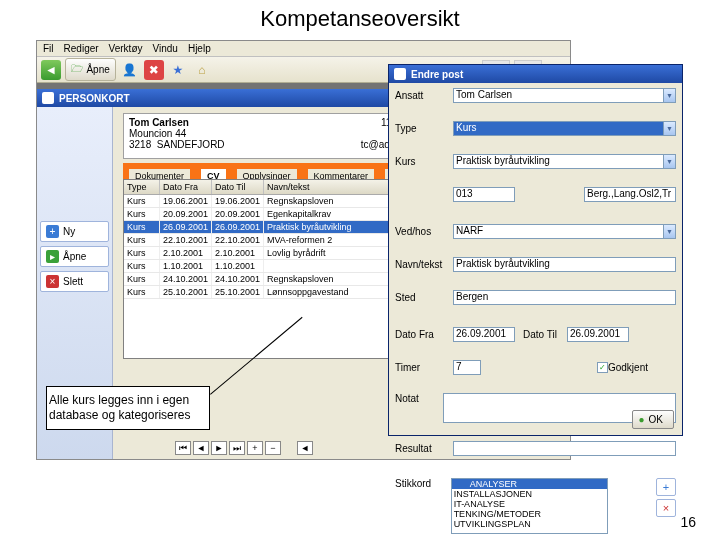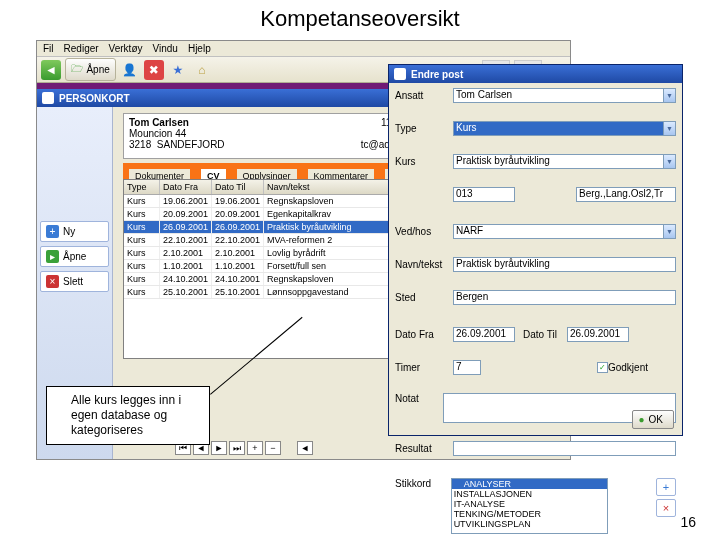--- a/index.html
+++ b/index.html
@@ -1,18 +1,18 @@
 <!DOCTYPE html>
 <html><head>
 <meta charset="utf-8">
 <style>
   * { box-sizing: border-box; margin: 0; padding: 0; font-family: Tahoma, Arial, sans-serif; }
   body { width: 720px; height: 540px; background: #fff; position: relative; overflow: hidden; }
   .slide-title { text-align: center; font-size: 22px; color: #000; padding: 6px 0 4px; font-weight: normal; }
-  .app { position: absolute; top: 40px; left: 36px; width: 535px; height: 420px; background: #701a75; border: 1px solid #8a8a8a; }
+  .app { position: absolute; top: 40px; left: 36px; width: 535px; height: 420px; background: #737373; border: 1px solid #8a8a8a; }
   .menubar { font-size: 10px; background: #ece9d8; padding: 2px 6px; display: flex; gap: 10px; border-bottom: 1px solid #c0c0c0; }
   .menubar span { cursor: default; }
   .toolbar { height: 26px; background: linear-gradient(#f5f3e9,#e6e2cd); border-bottom: 1px solid #b0ad94; display: flex; align-items: center; padding: 0 4px; gap: 4px; }
   .tb-ico { width: 20px; height: 20px; border-radius: 3px; display: inline-flex; align-items: center; justify-content: center; font-size: 12px; }
   .tb-btn { display: inline-flex; align-items: center; gap: 3px; font-size: 10px; padding: 2px 5px; background: linear-gradient(#fefefe,#dedacb); border: 1px solid #b6b29a; border-radius: 3px; }
   .personkort-hdr { position: absolute; top: 48px; left: 0; right: 0; height: 18px; background: linear-gradient(#3a6fd6,#1f49a4); color: #fff; font-size: 10px; font-weight: bold; padding: 2px 5px; display: flex; align-items: center; gap: 5px; }
   .pk-ico { width: 12px; height: 12px; background: #fff; border-radius: 2px; display: inline-block; }
   .body-area { position: absolute; top: 66px; left: 0; right: 0; bottom: 0; background: #ece9d8; }
   .sidebar { position: absolute; left: 0; top: 0; width: 76px; bottom: 0; background: linear-gradient(#e8eefb,#cdd9ee); border-right: 1px solid #a9b5d0; padding-top: 110px; }
   .side-item { display: flex; align-items: center; gap: 4px; font-size: 10px; padding: 3px 5px; margin: 4px 3px; background: #fff; border: 1px solid #9fb4dc; border-radius: 2px; }
@@ -38,26 +38,26 @@
   .dlg-body { padding: 5px 6px; font-size: 10px; }
   .fldrow { display: flex; align-items: center; margin-bottom: 18px; gap: 0; }
   .lbl { width: 58px; font-size: 10px; }
   .inp { flex: 1; height: 15px; background: #fff; border: 1px solid #7f9db9; font-size: 10px; padding: 0 2px; }
   .inp.short { flex: none; width: 62px; }
   .inp.tiny { flex: none; width: 28px; }
   .dd { width: 12px; height: 15px; background: linear-gradient(#dbeaff,#a8c6f0); border: 1px solid #7f9db9; border-left: none; display: inline-flex; align-items: center; justify-content: center; font-size: 7px; color: #4a6a9c; }
   .ta { width: 100%; height: 30px; background: #fff; border: 1px solid #7f9db9; font-size: 9px; padding: 1px 2px; }
   .chk { width: 11px; height: 11px; border: 1px solid #7f9db9; background: #fff; display: inline-flex; align-items: center; justify-content: center; font-size: 8px; color: #21a121; }
   .listbox { width: 164px; height: 56px; background: #fff; border: 1px solid #7f9db9; font-size: 9px; overflow: hidden; }
-  .listbox .sel { background: #316ac5; color: #fff; padding: 0 12px; }
+  .listbox .sel { background: #316ac5; color: #fff; padding: 0 18px; }
   .listbox div { padding: 0 2px; }
   .list-actions { display: flex; flex-direction: column; gap: 0px; margin-left: 48px; }
   .ico-btn { width: 20px; height: 18px; background: #fff; border: 1px solid #9fb4dc; border-radius: 2px; display: inline-flex; align-items: center; justify-content: center; font-size: 11px; margin-bottom: 3px;}
   .ok-btn { position: absolute; right: 8px; bottom: 6px; height: 19px; padding: 0 10px 0 6px; font-size: 10px; background: linear-gradient(#fefefe,#dedacb); border: 1px solid #888; border-radius: 2px; display: inline-flex; align-items: center; gap: 4px; }
-  .annot { position: absolute; left: 46px; top: 386px; width: 164px; padding: 6px 24px; background: #fff; border: 1px solid #000; font-size: 12px; line-height: 1.25; }
+  .annot { position: absolute; left: 46px; top: 386px; width: 164px; padding: 6px 2px; background: #fff; border: 1px solid #000; font-size: 12px; line-height: 1.25; }
   .annot-line { position: absolute; left: 210px; top: 394px; width: 120px; height: 1px; border-top: 1px solid #000; transform: rotate(-40deg); transform-origin: left top; }
   .pagenum { position: absolute; right: 24px; bottom: 10px; font-size: 14px; }
   .grayblock { background:#e6e6e6; width: 28px; height: 20px; border:1px solid #ccc; }
 </style>
 </head>
 <body>
 
 <div class="slide-title">Kompetanseoversikt</div>
 
 <div class="app">
@@ -161,21 +161,20 @@
             <div class="tr">
               <div class="td c1">Kurs</div>
               <div class="td c2">2.10.2001</div>
               <div class="td c3">2.10.2001</div>
               <div class="td c4">Lovlig byrådrift</div>
             </div>
             <div class="tr">
               <div class="td c1">Kurs</div>
               <div class="td c2">1.10.2001</div>
               <div class="td c3">1.10.2001</div>
-              <div class="td c4">Forsett/full sen</div>
             </div>
             <div class="tr">
               <div class="td c1">Kurs</div>
               <div class="td c2">24.10.2001</div>
               <div class="td c3">24.10.2001</div>
               <div class="td c4">Regnskapsloven</div>
             </div>
             <div class="tr">
               <div class="td c1">Kurs</div>
               <div class="td c2">25.10.2001</div>
@@ -217,21 +216,21 @@
       </div>
     <div class="fldrow">
         <span class="lbl">Kurs</span>
       <span class="inp">Praktisk byråutvikling</span>
         <span class="dd">▼</span>
       </div>
     <div class="fldrow">
         <span class="lbl"></span>
       <span class="inp short">013</span>
       <span style="flex:1"></span>
-      <span class="inp" style="flex:none;width:100px">Berg.,Lang.Osl2,Tr</span>
+      <span class="inp" style="flex:none;width:92px">Berg.,Lang.Osl2,Tr</span>
       </div>
     <div style="height:4px"></div>
     <div class="fldrow">
         <span class="lbl">Ved/hos</span>
       <span class="inp">NARF</span>
         <span class="dd">▼</span>
       </div>
     <div class="fldrow">
         <span class="lbl">Navn/tekst</span>
       <span class="inp">Praktisk byråutvikling</span>

